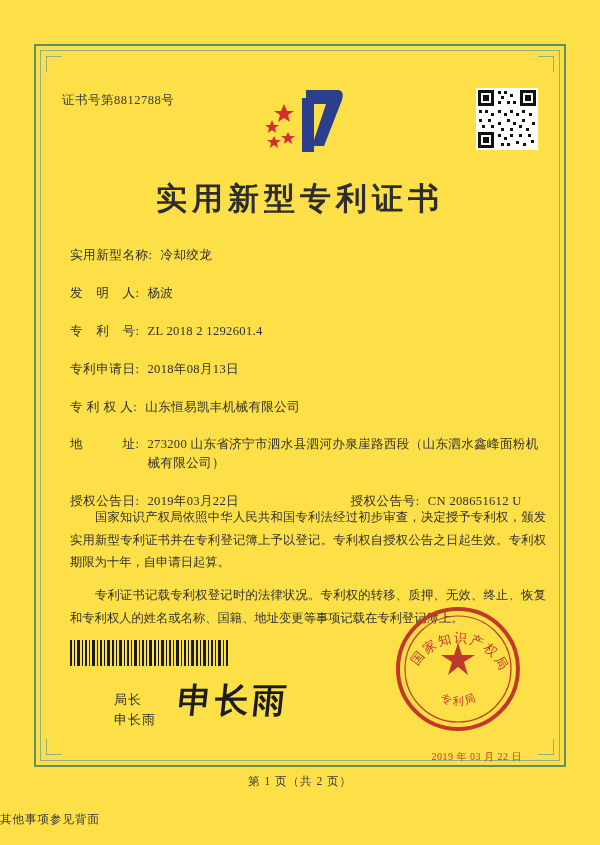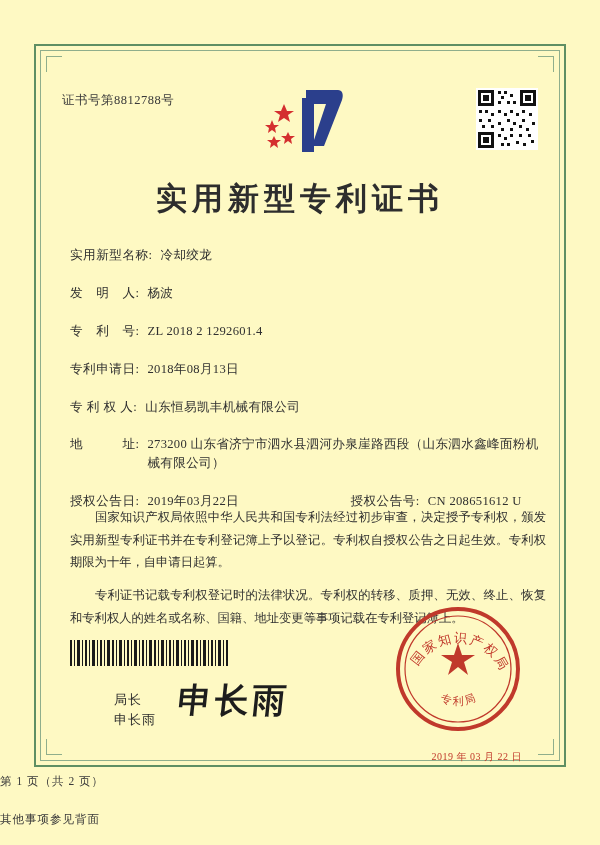--- a/index.html
+++ b/index.html
@@ -11,21 +11,21 @@
     width: 600px;
     height: 845px;
     font-family: "Liberation Serif", serif;
     color: #2b2b2b;
     position: relative;
     overflow: hidden;
   }
   .page {
     position: absolute;
     inset: 0;
-    background: #fef9c3;
+    background: #fde047;
   }
   
   .border-outer {
     position: absolute;
     left: 34px;
     top: 44px;
     right: 34px;
     bottom: 78px;
     border: 2px solid #5f8f63;
     box-sizing: border-box;
@@ -174,20 +174,21 @@
     bottom: 81px;
     font-size: 10px;
     color: #c0392b;
     letter-spacing: 0.5px;
   }
   .page-no {
     position: absolute;
     left: 0;
     right: 0;
     bottom: 56px;
+    text-align: center;
     font-size: 11.5px;
     color: #3a3a3a;
     letter-spacing: 1px;
   }
   .footer-note {
     position: absolute;
     left: 0;
     right: 0;
     bottom: 18px;
     text-align: left;

